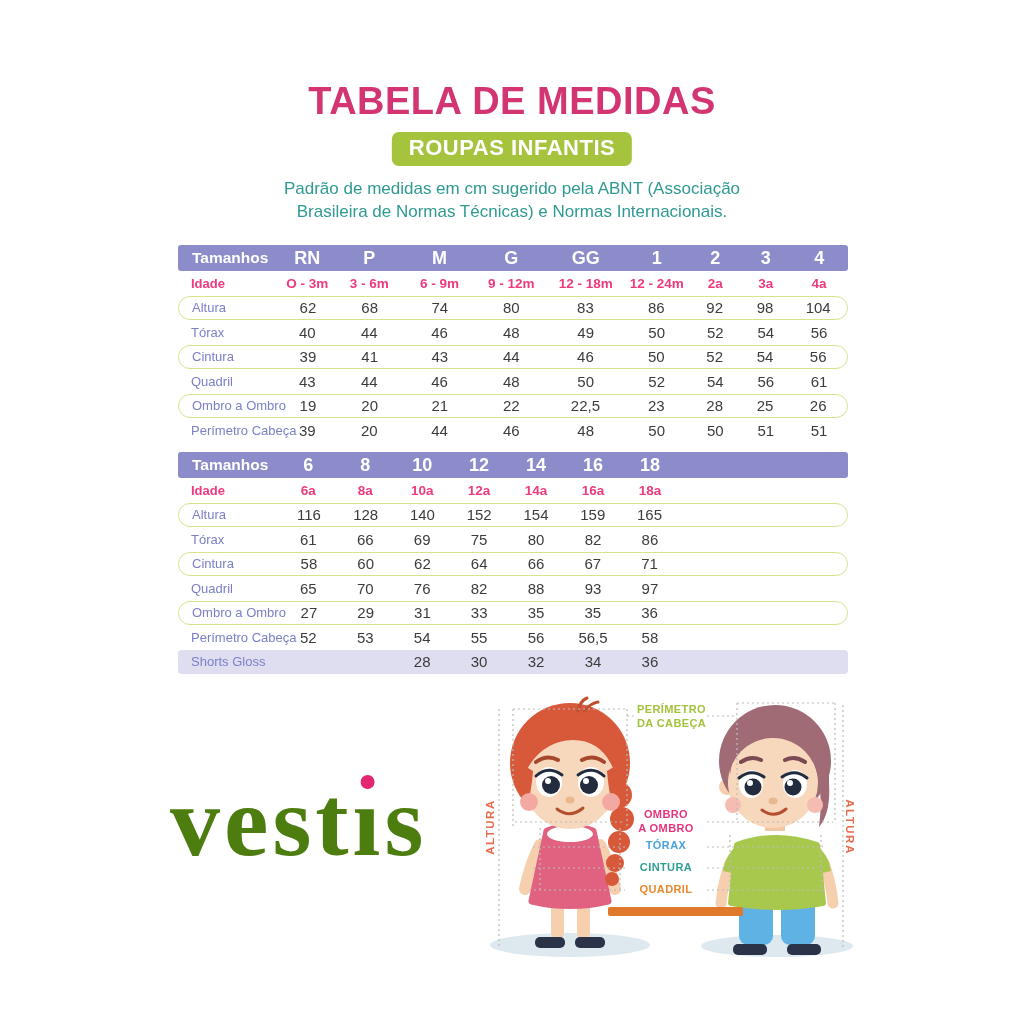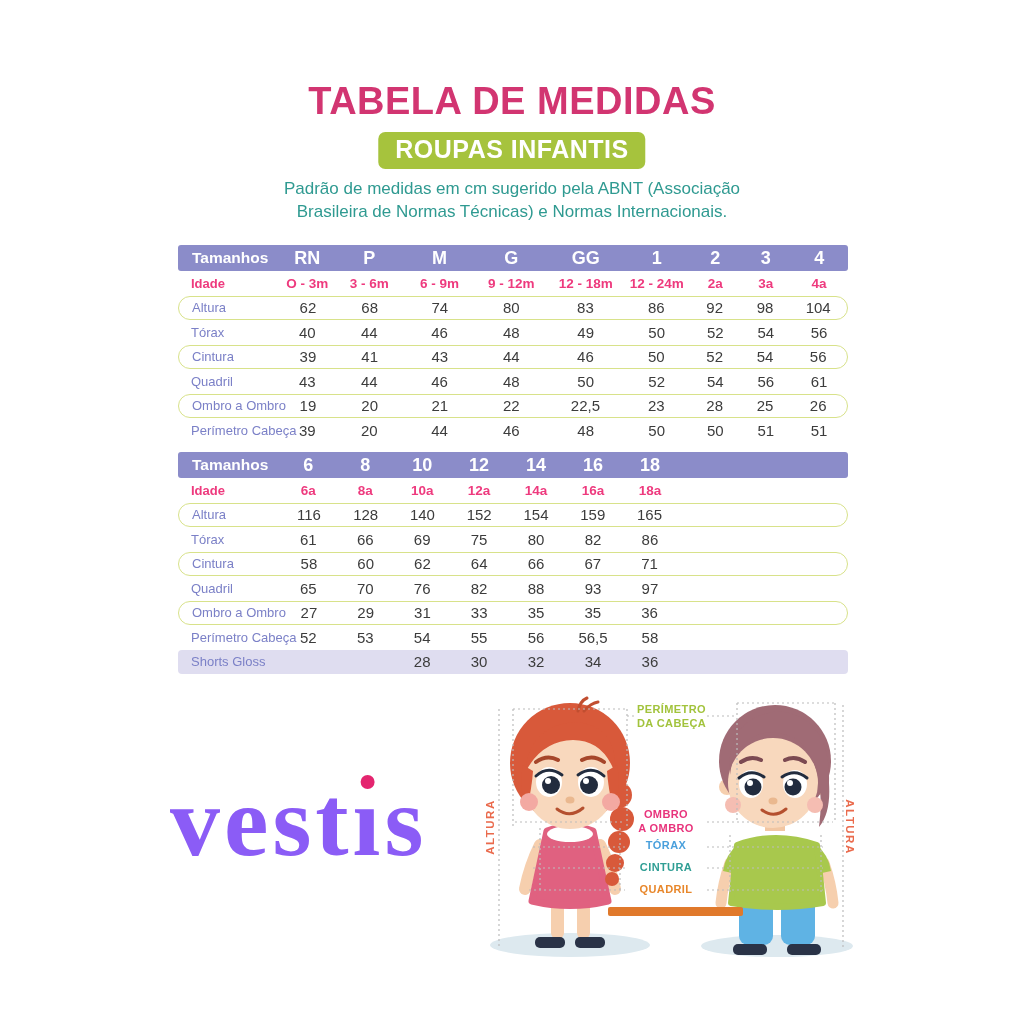--- a/index.html
+++ b/index.html
@@ -4,21 +4,21 @@
 <style>
   html,body{margin:0;padding:0;background:#fff;}
   body{width:1024px;height:1024px;position:relative;overflow:hidden;
        font-family:"Liberation Sans",sans-serif;}
   .page{position:absolute;inset:0;background:#fff;}
 
   
   .title{position:absolute;top:80px;left:0;width:100%;text-align:center;
          font-size:38px;font-weight:bold;color:#d23571;letter-spacing:0.5px;}
   .pill{position:absolute;top:132px;left:50%;transform:translateX(-50%);
-        background:#a6c33d;color:#fff;font-weight:bold;font-size:25px;
+        background:#a6c33d;color:#fff;font-weight:bold;font-size:22px;
         padding:3px 17px 5px;border-radius:7px;letter-spacing:0.5px;}
   .desc{position:absolute;top:177px;left:0;width:100%;text-align:center;
         font-size:17px;color:#2f9a91;line-height:1.38;}
   .pre{white-space:pre-line;}
 
   
   .tbl{position:absolute;left:178px;width:670px;}
   #t1{top:245px;} #t2{top:452px;}
   .row{display:grid;height:24.5px;align-items:center;box-sizing:border-box;}
   .g1{grid-template-columns:15.2% 8.2% 10.3% 10.7% 10.7% 11.5% 9.7% 7.8% 7.3% 8.6%;}
@@ -28,21 +28,21 @@
   .hc{color:#fff;font-weight:bold;font-size:18px;text-align:center;}
   .lbl{font-size:13px;color:#7b80c7;padding-left:13px;white-space:nowrap;text-align:left;}
   .c{text-align:center;font-size:15px;color:#3c3c3c;}
   .idade .c{color:#ee3a7e;font-weight:bold;font-size:13.5px;}
   .idade .lbl{color:#ee3a7e;font-weight:bold;}
   .bordered{border:1.5px solid #d8e28a;border-radius:13px;background:#fff;}
   .hl{background:#dfddf0;border-radius:4px;}
 
   
   .logo{position:absolute;left:170px;top:772px;font-family:"Liberation Serif",serif;
-        font-weight:bold;font-size:100px;line-height:1;color:#8b5cf6;letter-spacing:4px;}
+        font-weight:bold;font-size:100px;line-height:1;color:#4d7c0f;letter-spacing:4px;}
   .logo-i{position:relative;}
   .idot{position:absolute;left:50%;transform:translateX(-60%);top:9px;width:14px;height:14px;
         border-radius:50%;background:#e4256f;}
 
   
   .illu{position:absolute;left:485px;top:695px;width:380px;height:270px;}
   .illu svg{position:absolute;inset:0;}
   .lab{position:absolute;font-size:11px;font-weight:bold;letter-spacing:0.4px;line-height:1.25;}
   .lab-perimetro{left:152px;top:8px;color:#a2c33c;text-align:left;}
   .lab-ombro{left:143px;top:113px;width:76px;text-align:center;color:#e8347c;}

